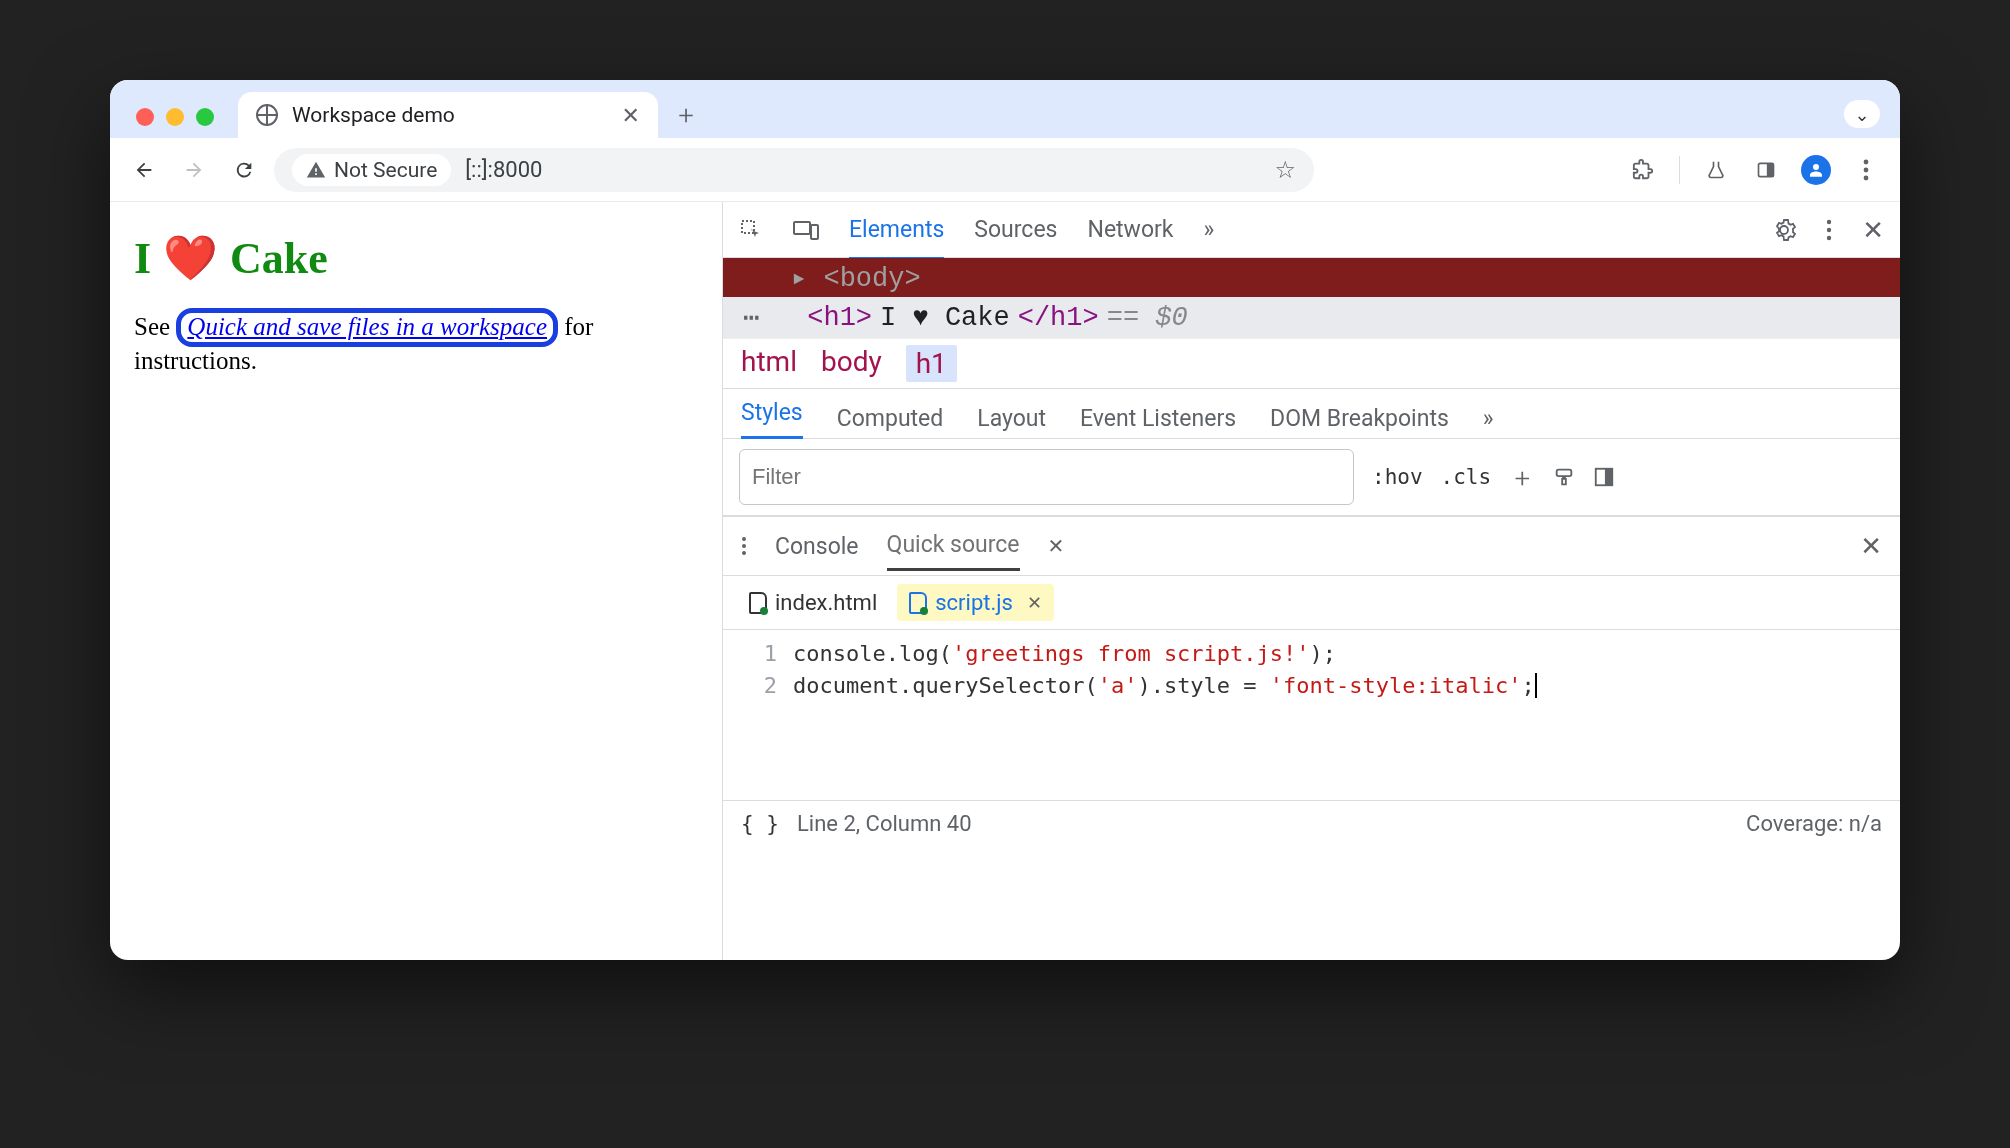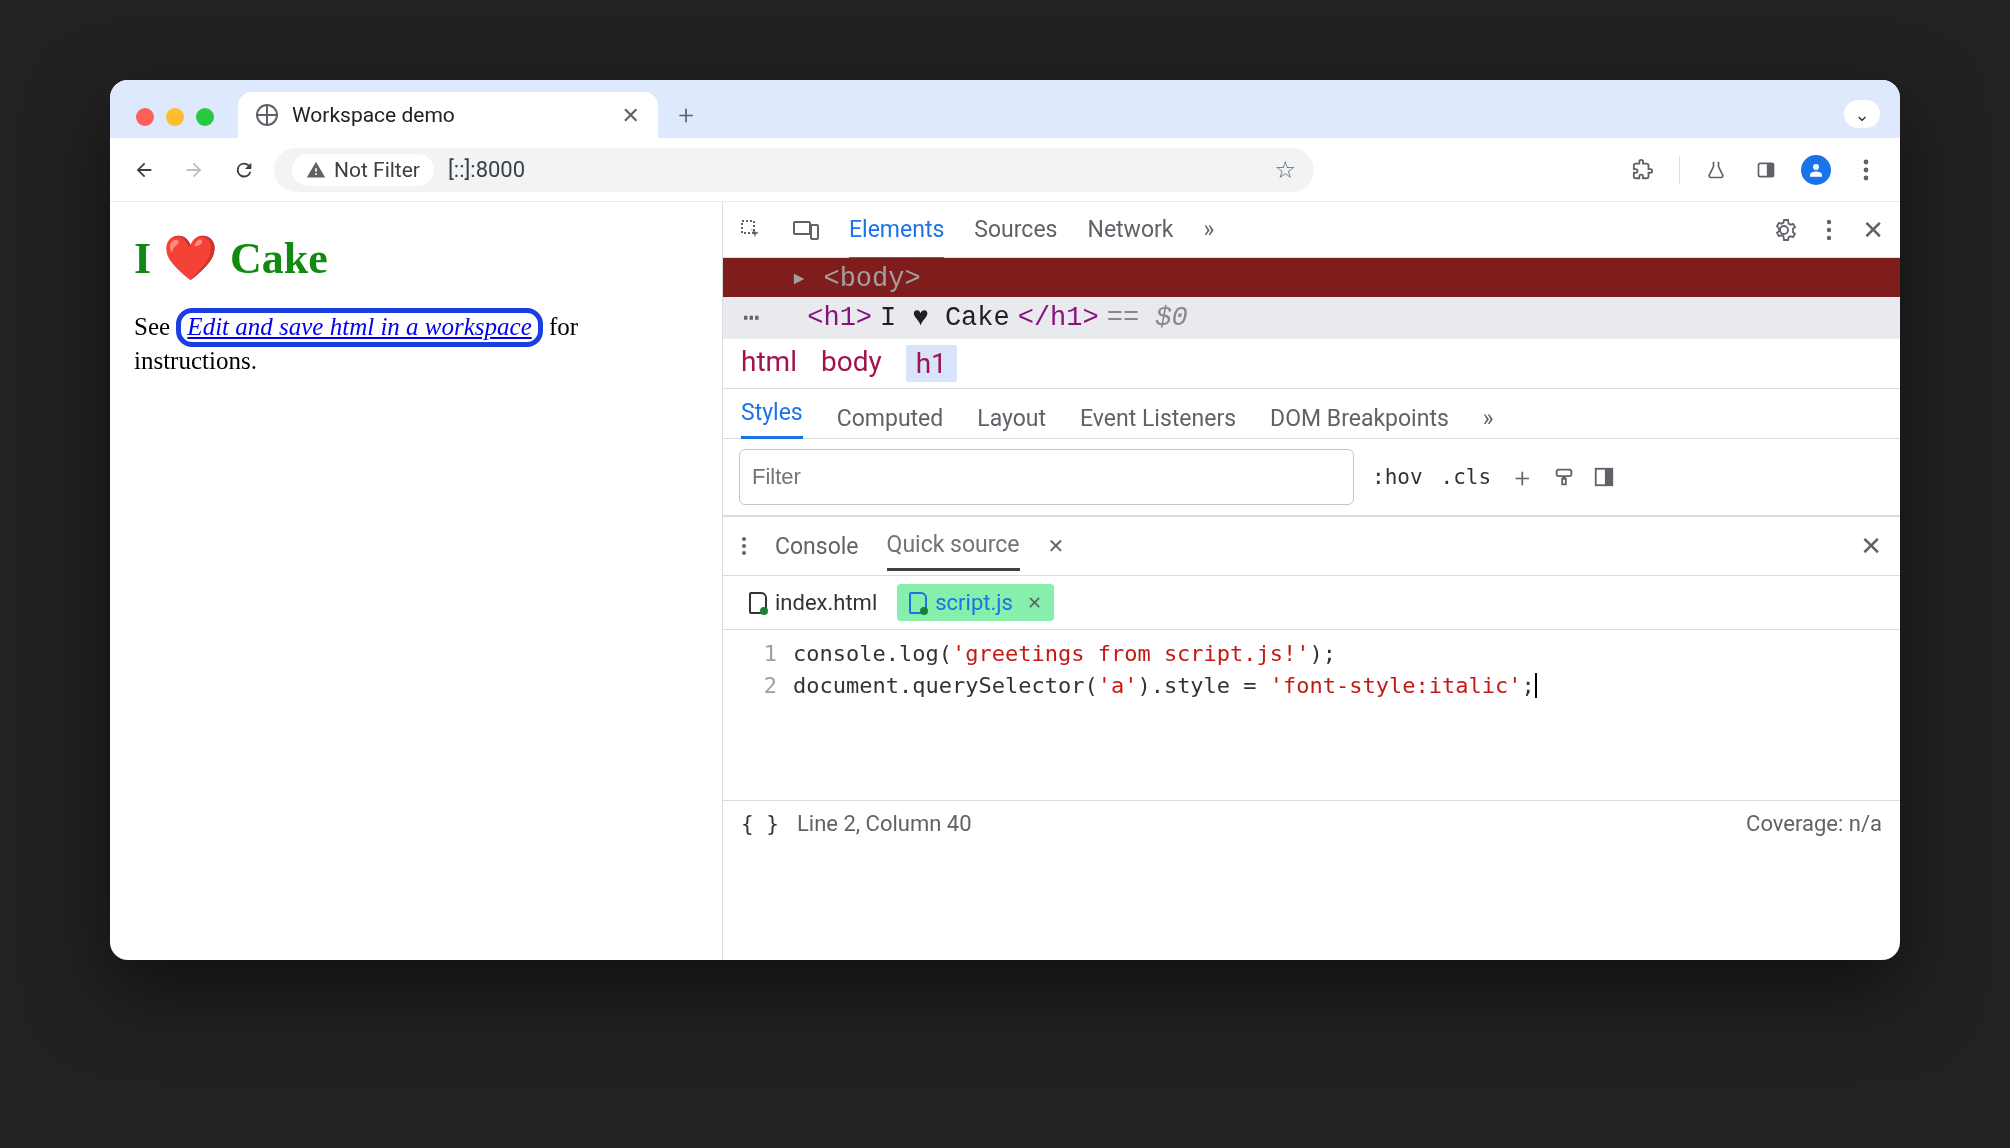--- a/index.html
+++ b/index.html
@@ -81,21 +81,21 @@
   .styles-tools{display:flex;align-items:center;gap:18px;padding:10px 16px;border-bottom:1px solid #dadce0;}
   .filter-input{flex:0 0 615px;height:56px;border:1px solid #c6c6c6;border-radius:6px;padding:0 12px;font-size:22px;color:#777;background:#fff;}
   .mono{font-family:Menlo,Consolas,monospace;font-size:21px;color:#333;}
   
   .drawer-tabs{display:flex;align-items:center;gap:28px;padding:4px 18px;border-bottom:1px solid #dadce0;border-top:1px solid #dadce0;font-size:23px;color:#5f6368;background:#fff;}
   .drawer-tabs .sel{color:#737373;border-bottom:3px solid #404040;padding:10px 0;}
   .drawer-tabs .x{color:#5f6368;font-size:20px;}
   .drawer-tabs .grow{flex:1;}
   .file-tabs{display:flex;gap:8px;padding:8px 14px;border-bottom:1px solid #dadce0;font-size:22px;color:#333;align-items:center;}
   .file-tab{display:flex;align-items:center;gap:8px;padding:6px 12px;border-radius:4px;}
-  .file-tab.sel{background:#86efac;color:#1a73e8;}
+  .file-tab.sel{background:#fef9c3;color:#1a73e8;}
   .file-tab .x{color:#666;margin-left:6px;font-size:18px;}
   .doc-icon{width:18px;height:22px;border:2px solid currentColor;border-radius:2px 6px 2px 2px;position:relative;}
   .doc-icon::after{content:"";position:absolute;right:-3px;bottom:-3px;width:8px;height:8px;background:#188038;border-radius:50%;}
   .editor{display:flex;font-family:Menlo,Consolas,monospace;font-size:22px;background:#fff;min-height:170px;}
   .gutter{width:70px;text-align:right;color:#9aa0a6;padding:8px 16px 8px 0;line-height:1.45;}
   .code{padding:8px 0;line-height:1.45;white-space:pre;}
   .code .fn{color:#333;}
   .code .str{color:#c41a16;}
   .code .cursor{border-right:2px solid #000;animation:blink 1s steps(1) infinite;}
   @keyframes blink{50%{border-color:transparent;}}
@@ -138,21 +138,21 @@
     <div class="icon-btn">
       <svg width="22" height="22" viewBox="0 0 24 24">
           <path d="M17.65 6.35A8 8 0 1 0 19.94 14h-2.08A6 6 0 1 1 12 6a5.96 5.96 0 0 1 4.24 1.76L13 11h7V4z" fill="#3c4043"></path>
         </svg>
     </div>
     <div class="omni">
       <span class="chip">
         <svg width="20" height="20" viewBox="0 0 24 24">
             <path d="M1 21h22L12 2 1 21zm12-3h-2v-2h2v2zm0-4h-2v-4h2v4z" fill="#5f6368"></path>
           </svg>
-        <span>Not Filter</span>
+        <span>Not Secure</span>
       </span>
       <span class="url">[::]:8000</span>
       <span class="star">☆</span>
     </div>
     <div class="grow"></div>
     <div class="icon-btn">
       <svg width="22" height="22" viewBox="0 0 24 24">
           <path d="M20 11h-2V7a2 2 0 0 0-2-2h-4V3a2 2 0 1 0-4 0v2H4a2 2 0 0 0-2 2v4h2a2 2 0 1 1 0 4H2v4a2 2 0 0 0 2 2h4v-2a2 2 0 1 1 4 0v2h4a2 2 0 0 0 2-2v-4h2a2 2 0 1 0 0-4z" fill="none" stroke="#5f6368" stroke-width="2"></path>
         </svg>
     </div>
@@ -186,21 +186,21 @@
 
   <div class="content">
 
     <div class="page">
       <h1>
         <span>I</span>
         <span>❤️</span>
         <span>Cake</span>
       </h1>
       <p>
-        <span>See </span><span class="hl-ring"><a href="#">Edit and save html in a workspace</a></span><span> for instructions.</span>
+        <span>See </span><span class="hl-ring"><a href="#">Quick and save files in a workspace</a></span><span> for instructions.</span>
       </p>
     </div>
 
     <div class="devtools">
 
       <div class="dt-tabs">
         <span>
           <svg width="24" height="24" viewBox="0 0 24 24">
               <rect x="3" y="3" width="12" height="12" fill="none" stroke="#5f6368" stroke-width="2" stroke-dasharray="2,2"></rect>
               <path d="M12 12l8 3-3 1-1 3-3-8z" fill="#5f6368"></path>

